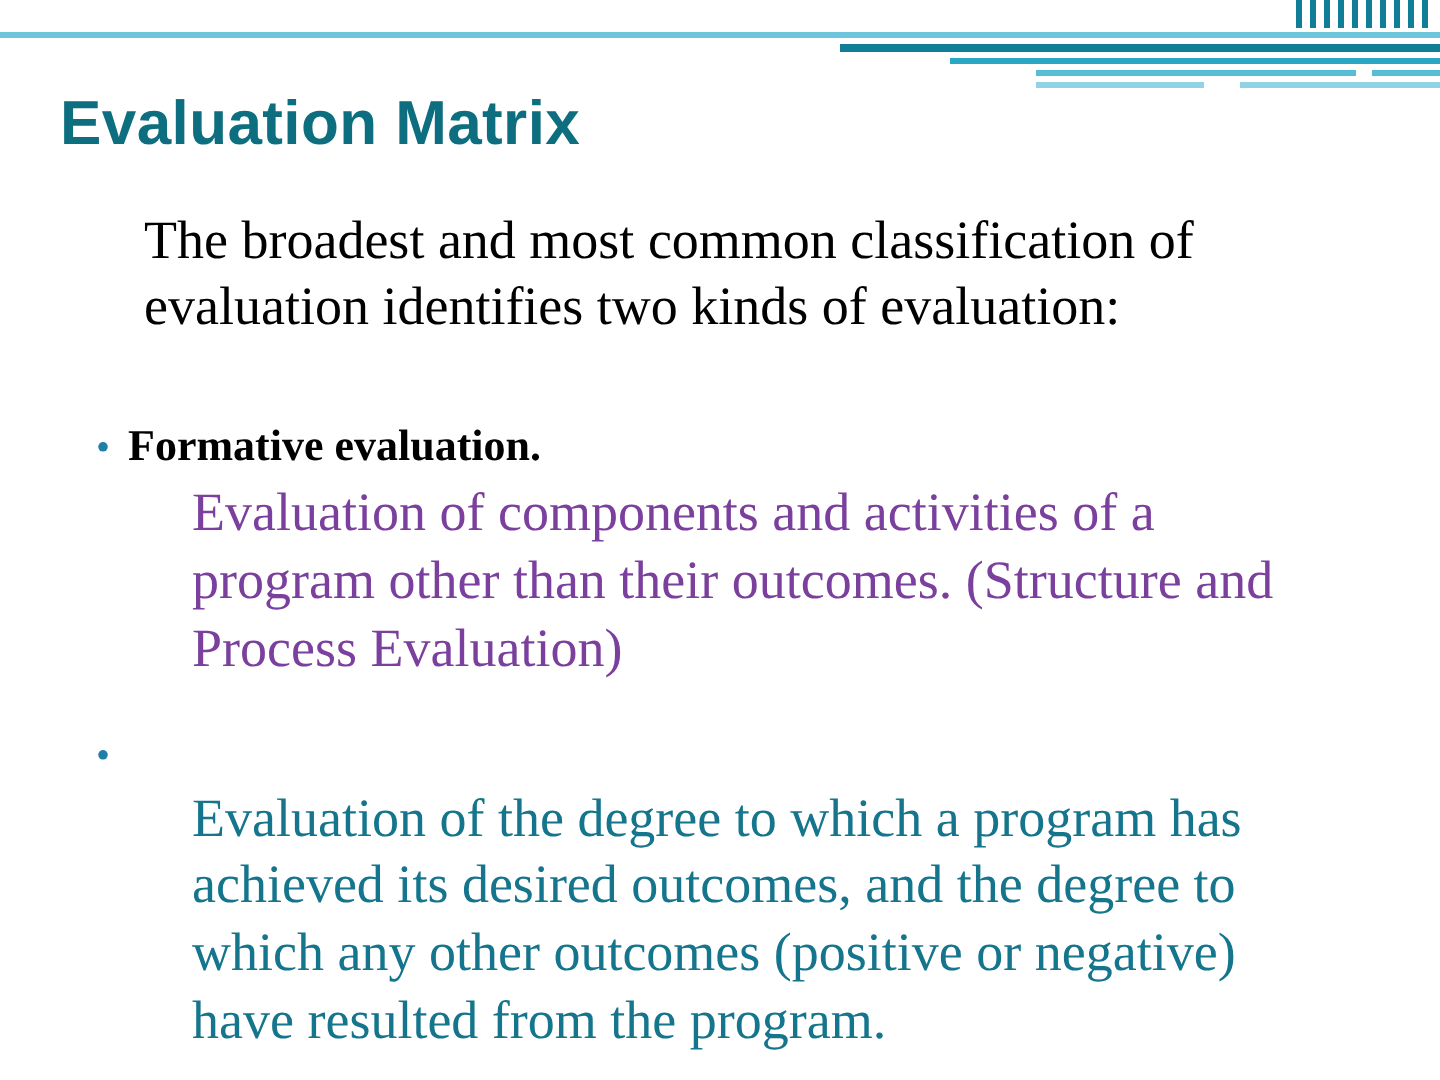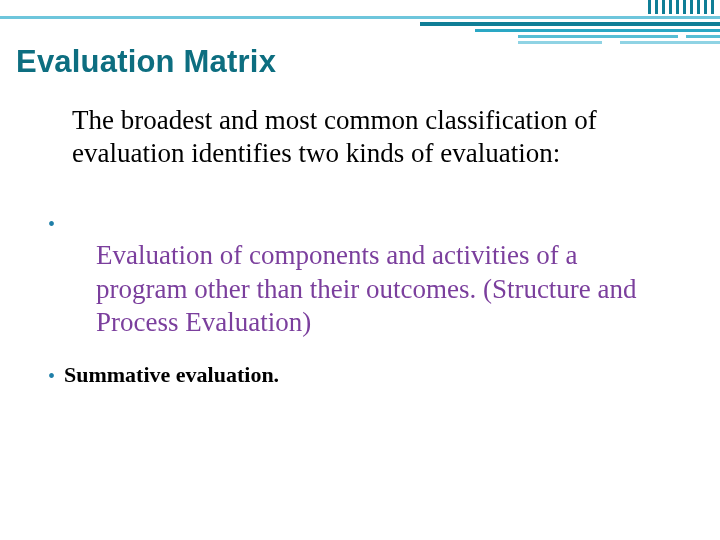--- a/index.html
+++ b/index.html
@@ -40,21 +40,21 @@
 
   
   .hbar {
     position: absolute;
     height: 3px;
   }
 
   
   .title {
     position: absolute;
-    left: 16px;
+    left: 30px;
     top: 44px;
     font-family: "Liberation Sans", sans-serif;
     font-weight: bold;
     font-size: 31px;
     color: #0d6e80;
     letter-spacing: 0.2px;
   }
 
   
   .content {
@@ -132,21 +132,22 @@
 <div class="title">Evaluation Matrix</div>
 
 <div class="content">
 
   <p class="intro">The broadest and most common classification of evaluation identifies two kinds of evaluation:</p>
 
   <div class="spacer-sm"></div>
 
   <div class="bullet-row">
     <span class="bullet-dot">•</span>
+    <span class="bullet-head">Formative evaluation.</span>
   </div>
   <p class="sub purple">Evaluation of components  and activities of a program other than their outcomes. (Structure and Process Evaluation)</p>
 
   <div class="bullet-row">
     <span class="bullet-dot">•</span>
-    <span class="bullet-head">Summative evaluation.</span>
   </div>
+  <p class="sub teal">Evaluation of the degree to which a program has achieved its desired outcomes, and the degree to which any other outcomes (positive or negative) have resulted from the program.</p>
 
 </div>
 
 </body></html>

